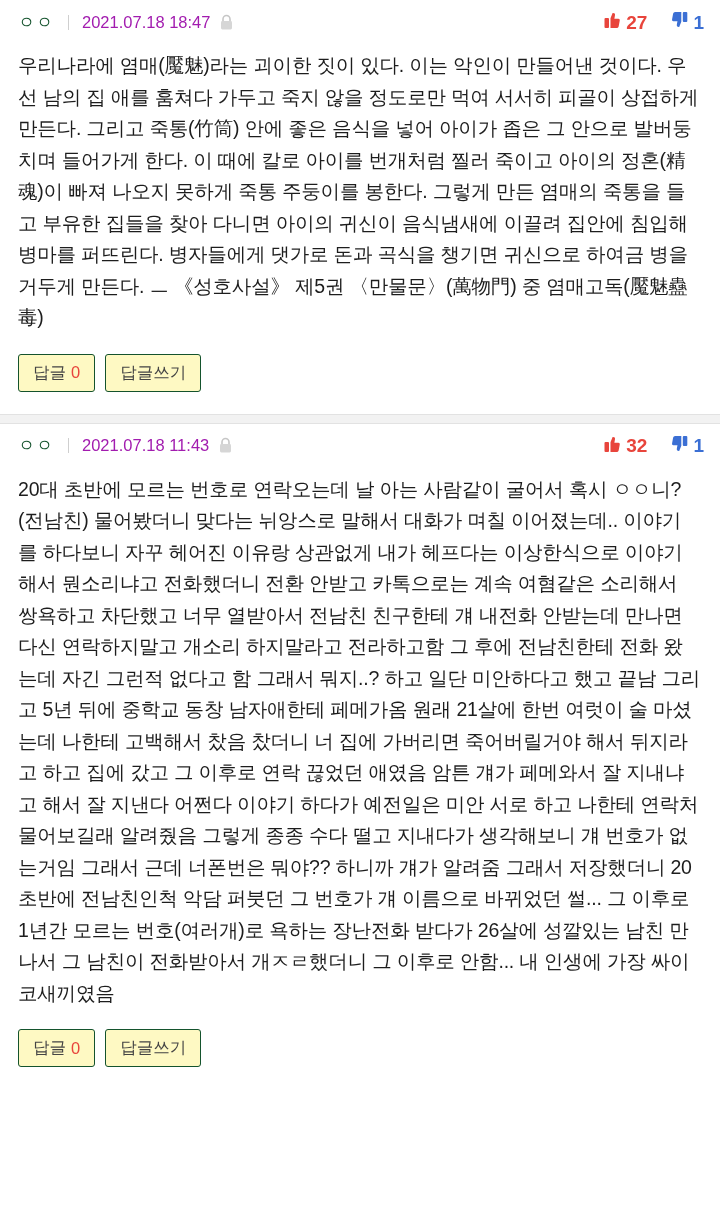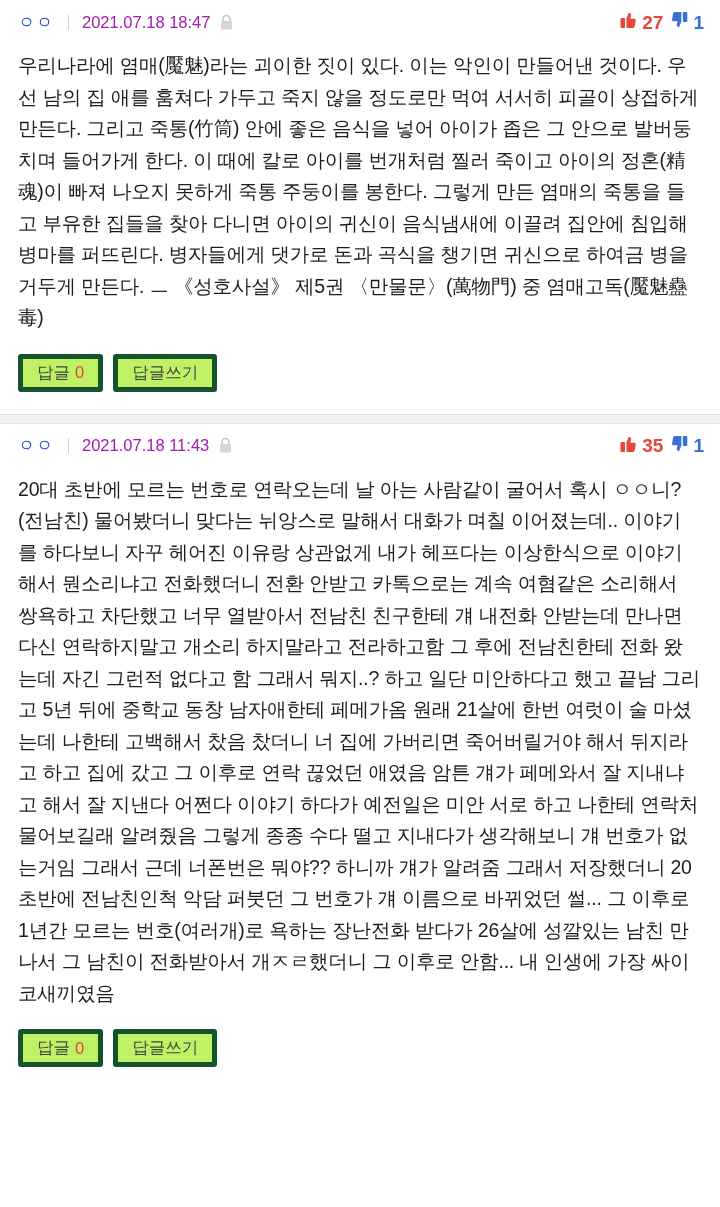--- a/index.html
+++ b/index.html
@@ -33,21 +33,21 @@
     position: relative;
   }
   .meta-left {
     display: flex;
     align-items: center;
     flex: 1 1 auto;
     min-width: 0;
   }
   .author {
     font-size: 17px;
-    color: #1d4ed8;
+    color: #14532d;
     letter-spacing: 1px;
     font-family: "DejaVu Sans", sans-serif;
     line-height: 1;
     white-space: nowrap;
   }
   .divider-bar {
     display: inline-block;
     width: 1px;
     height: 15px;
     background: #cfcfcf;
@@ -69,21 +69,21 @@
     display: flex;
     align-items: center;
     gap: 0px;
     flex: 0 0 auto;
   }
   .vote {
     display: flex;
     align-items: center;
     gap: 5px;
   }
-  .vote.up { color: #e8453c; margin-right: 8px; }
+  .vote.up { color: #e8453c; margin-right: 24px; }
   .vote.down { color: #3b6fd4; }
   .vote .count {
     font-size: 19px;
     font-weight: bold;
     font-family: "Liberation Sans", sans-serif;
     line-height: 1;
   }
   .vote.up .count { color: #e8453c; }
   .vote.down .count { color: #3b6fd4; }
   .body-text {
@@ -95,22 +95,22 @@
     letter-spacing: -0.2px;
     font-family: "Liberation Sans", "DejaVu Sans", sans-serif;
   }
   .btn-row {
     display: flex;
     align-items: center;
     gap: 10px;
     padding: 16px 18px 22px 18px;
   }
   .btn {
-    border: 5px solid #14532d;
-    background: #bef264;
+    border: 1px solid #14532d;
+    background: #fef9c3;
     border-radius: 3px;
     height: 38px;
     min-width: 74px;
     padding: 0 14px;
     display: inline-flex;
     align-items: center;
     justify-content: center;
     gap: 5px;
     font-size: 16.5px;
     color: #444444;
@@ -191,21 +191,21 @@
         </span>
       </div>
       <div class="meta-right">
         <span class="vote up">
           <span>
             <svg width="17" height="18" viewBox="0 0 17 18">
               <rect x="0.5" y="7" width="4.5" height="10" rx="1" fill="#e8453c"></rect>
               <path d="M6.5 17 h6.2 a2 2 0 0 0 1.95 -1.5 l1.1 -6.1 a1.4 1.4 0 0 0 -1.4 -1.7 h-4 l0.6 -3.3 a2 2 0 0 0 -1.95 -2.4 h-0.4 l-2.1 5.2 z" fill="#e8453c"></path>
             </svg>
           </span>
-          <span class="count">35</span>
+          <span class="count">32</span>
         </span>
         <span class="vote down">
           <span>
             <svg width="17" height="18" viewBox="0 0 17 18">
               <rect x="11.8" y="1" width="4.5" height="10" rx="1" fill="#3b6fd4"></rect>
               <path d="M10.3 1 h-6.2 a2 2 0 0 0 -1.95 1.5 l-1.1 6.1 a1.4 1.4 0 0 0 1.4 1.7 h4 l-0.6 3.3 a2 2 0 0 0 1.95 2.4 h0.4 l2.1 -5.2 z" fill="#3b6fd4"></path>
             </svg>
           </span>
           <span class="count">1</span>
         </span>

